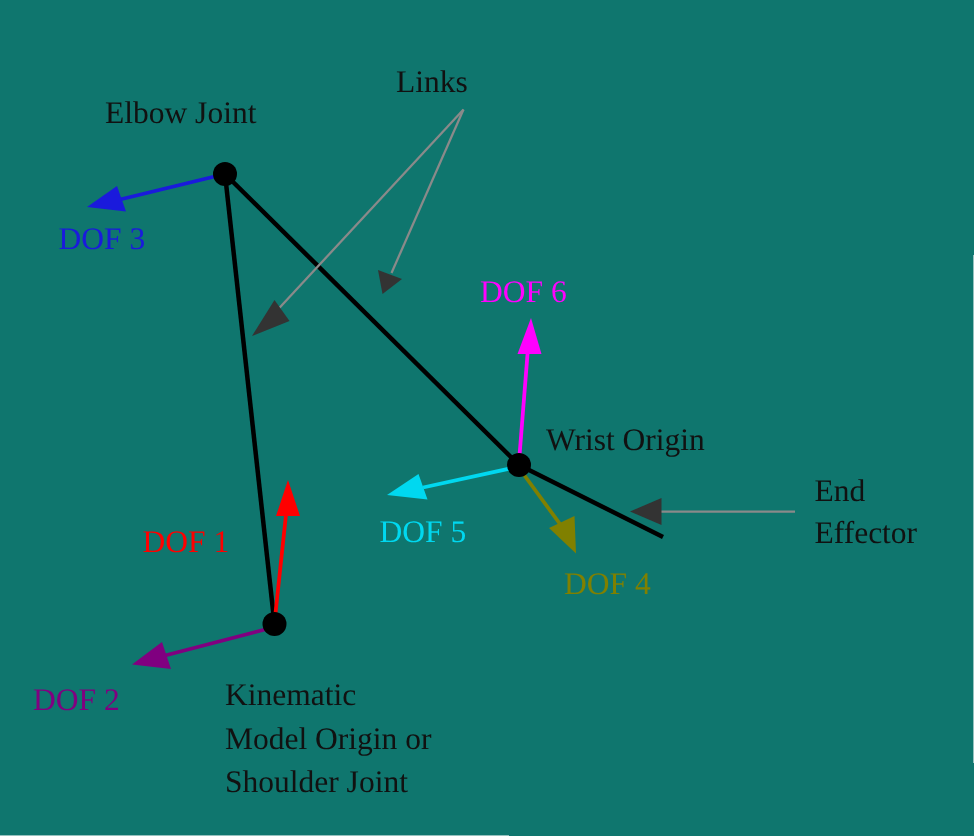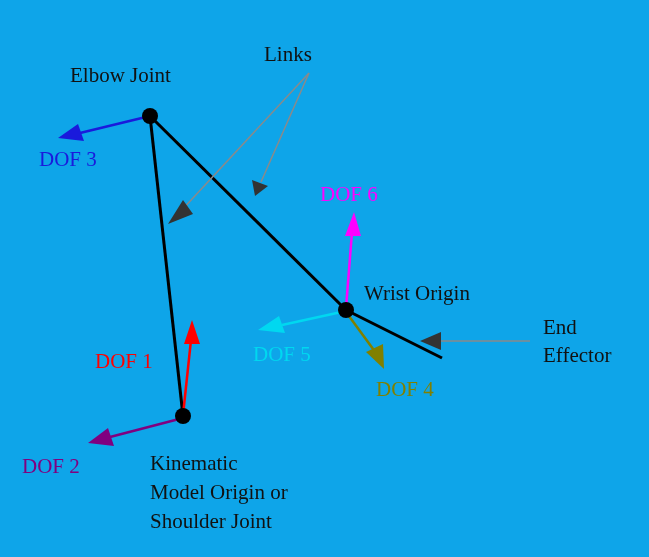--- a/index.html
+++ b/index.html
@@ -1,16 +1,16 @@
 <!DOCTYPE html>
 <html><head>
   <meta charset="utf-8">
   <style>
     html, body { margin: 0; padding: 0; background: #ffffff; }
-    #stage { position: relative; width: 649px; height: 557px; background: #0ea5e9; overflow: hidden; }
+    #stage { position: relative; width: 649px; height: 557px; background: #0f766e; overflow: hidden; }
     svg { position: absolute; left: 0; top: 0; }
     .lbl { font-family: "Liberation Serif", "DejaVu Serif", serif; font-size: 21px; }
     .black { fill: #111111; }
   </style>
 </head>
 <body>
 
 <div id="stage">
   <svg width="649" height="557" viewBox="0 0 649 557">
     <defs>

